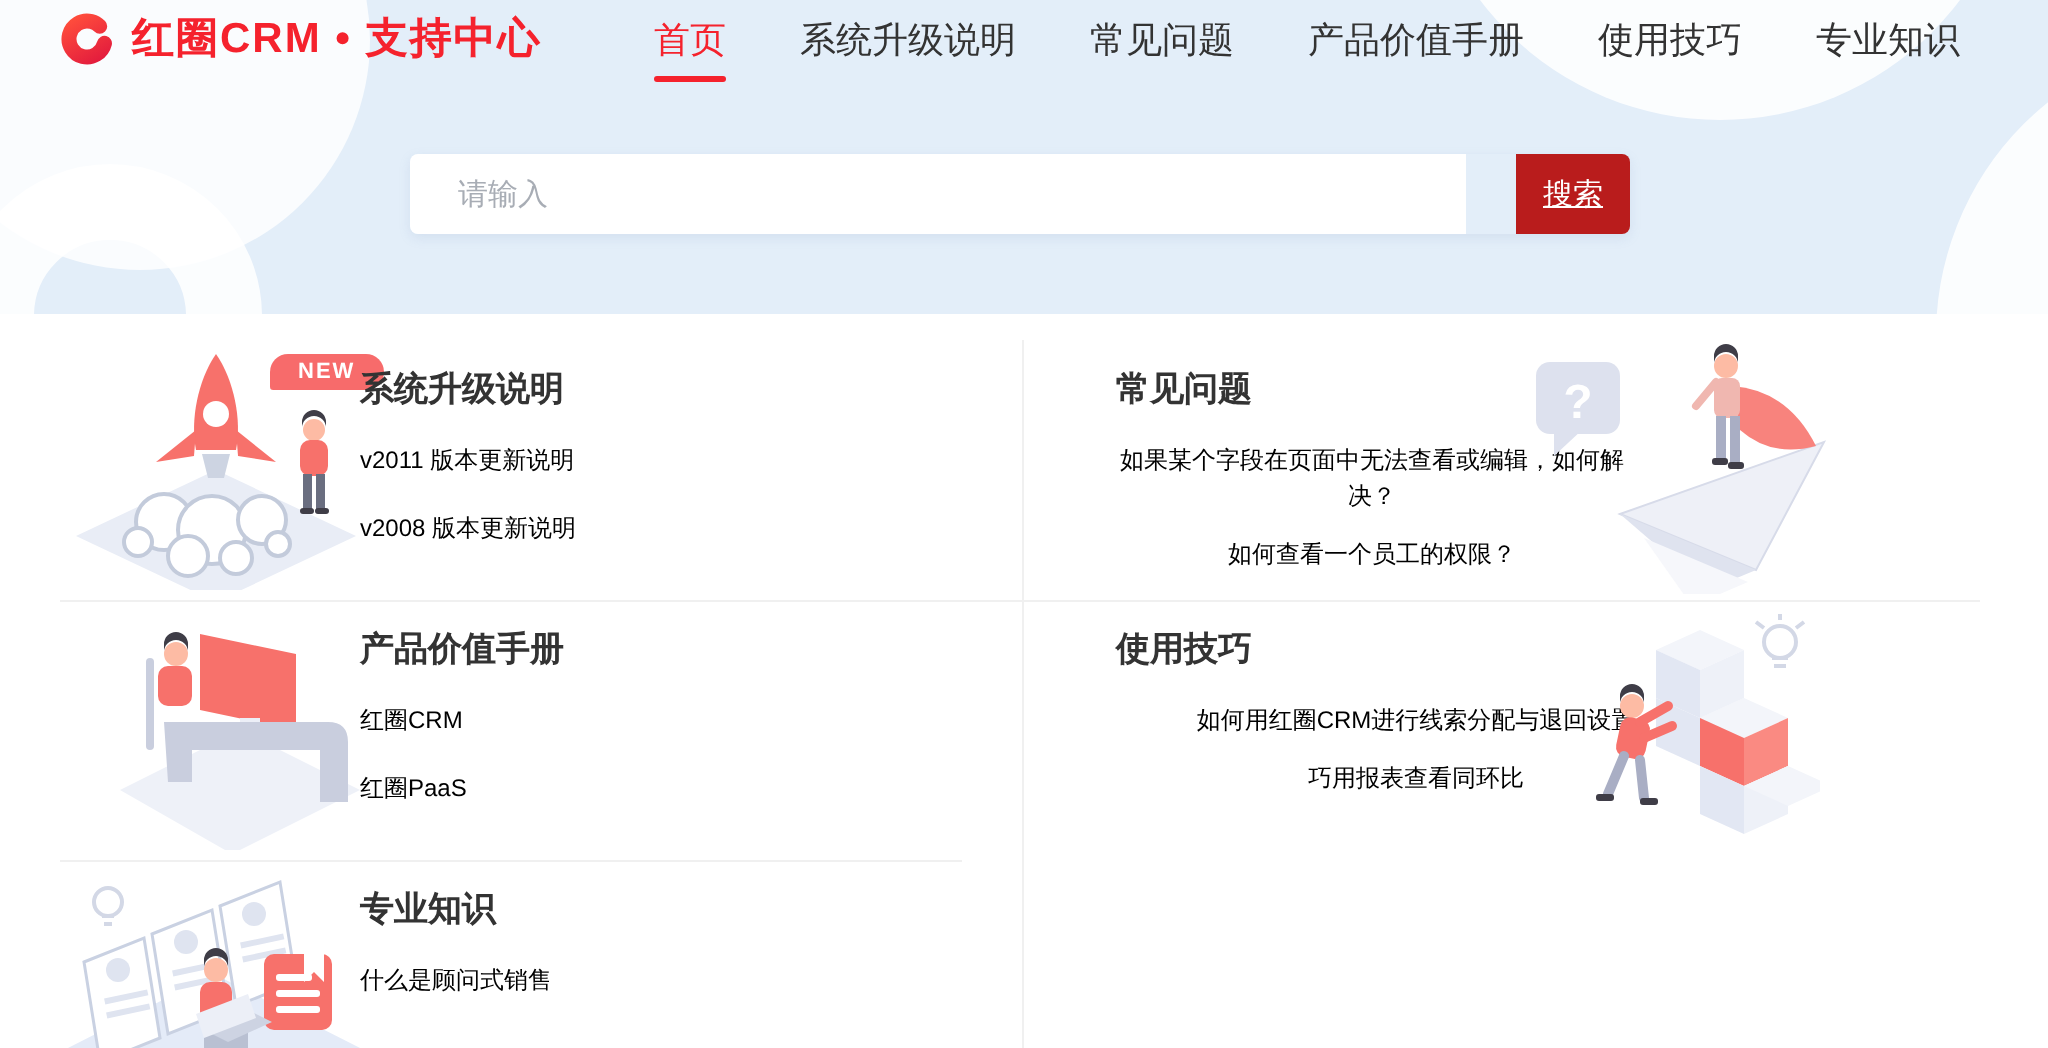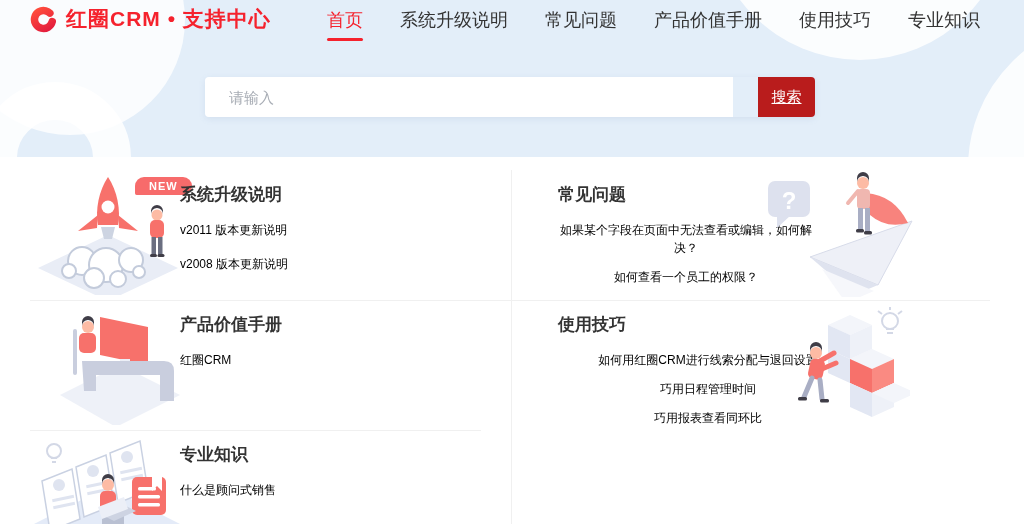--- a/index.html
+++ b/index.html
@@ -164,26 +164,26 @@
     <path d="M34,23 a6 6 0 0 1 12,0 l0,-4 a6 6 0 0 0 -12,0 Z" fill="#3f3d47"></path>
     <rect x="31" y="30" width="17" height="20" rx="5" fill="#f7716b"></rect>
     <rect x="25" y="26" width="4" height="46" rx="2" fill="#c9cede"></rect>
     <polygon points="52,14 100,24 100,62 52,52" fill="#f7716b"></polygon>
     <rect x="72" y="56" width="10" height="12" fill="#eceff7"></rect>
     <path d="M34,58 L116,58 Q126,58 126,68 L126,98 L112,98 L112,72 L48,72 L48,88 L36,88 Z" fill="#c9cede"></path>
   </svg>
   <div class="texts t3 gap-wide">
     <div class="sec-title">产品价值手册</div>
     <div class="sec-link">红圈CRM</div>
+    <div class="sec-link">红圈PaaS</div>
   </div>
 
   <div class="texts t4 gap-tight">
     <div class="sec-title">使用技巧</div>
     <div class="sec-link">如何用红圈CRM进行线索分配与退回设置</div>
-    <div class="sec-link">巧用日程管理时间</div>
     <div class="sec-link">巧用报表查看同环比</div>
   </div>
   <svg class="illu i4" width="132" height="128" viewBox="0 0 132 128">
     <g stroke="#d3d8e6" fill="none" stroke-width="2">
       <circle cx="112" cy="16" r="8"></circle>
       <path d="M108,24 L116,24 M109,28 L115,28"></path>
       <path d="M100,6 L104,9 M124,6 L120,9 M112,2 L112,5"></path>
     </g>
     <g>
       <polygon points="72,10 94,20 72,30 50,20" fill="#f3f5fa"></polygon>

